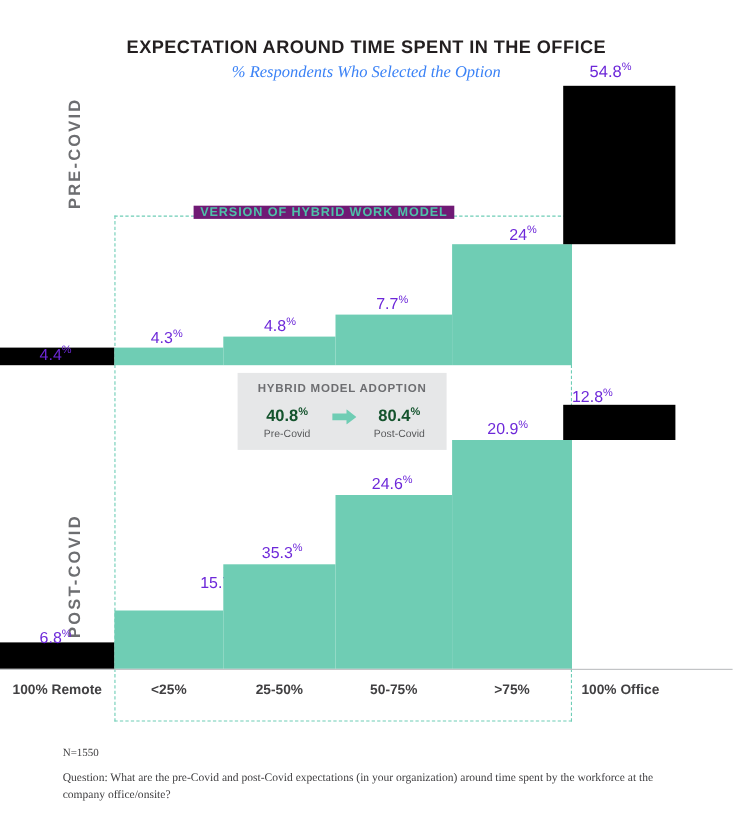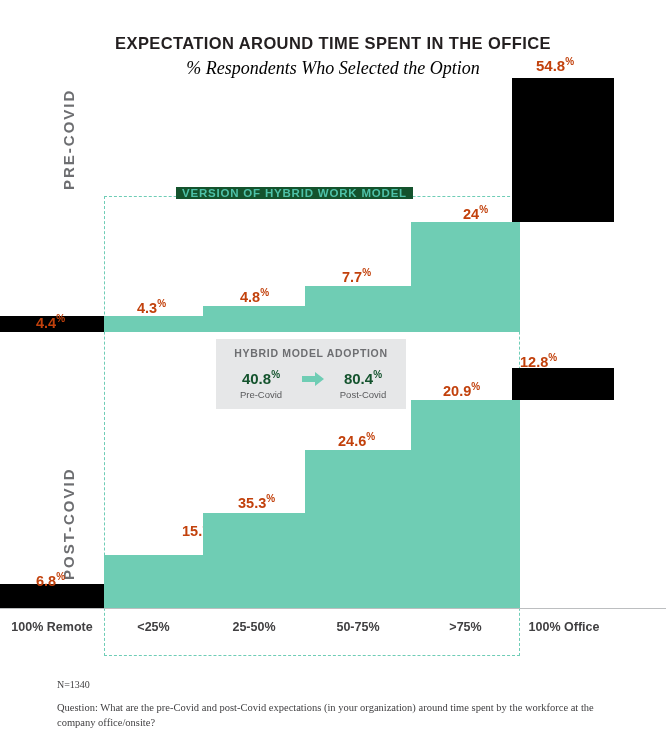--- a/index.html
+++ b/index.html
@@ -31,23 +31,23 @@
     font-size: 16.5px;
     font-weight: bold;
     letter-spacing: 0.4px;
     color: #231f20;
   }
   .subtitle {
     position: absolute;
     left: 0; top: 58px;
     width: 666px;
     text-align: center;
-    font-size: 18px;
+    font-size: 15px;
     font-style: italic;
-    color: #000000;
+    color: #3b82f6;
     font-family: "Liberation Serif", serif;
   }
 
   
   .side-label {
     position: absolute;
     font-size: 15px;
     font-weight: bold;
     letter-spacing: 2px;
     color: #6d6e71;
@@ -76,37 +76,37 @@
     box-sizing: border-box;
   }
   .hybrid-title {
     position: absolute;
     left: 176px;
     top: 187px;
     font-size: 11.5px;
     font-weight: bold;
     letter-spacing: 0.8px;
     color: #4ec1a8;
-    background: #14532d;
+    background: #701a75;
     padding: 0 6px;
   }
 
   
   .bar {
     position: absolute;
     box-sizing: border-box;
   }
   .bar.teal { background: #6fcdb4; }
   .bar.black { background: #000000; }
 
   .bar-label {
     position: absolute;
     font-size: 14.5px;
-    font-weight: bold;
-    color: #c2410c;
+    font-weight: normal;
+    color: #6d28d9;
     white-space: nowrap;
   }
   .bar-label .pct {
     font-size: 10px;
     vertical-align: super;
   }
   .bar-label.big { font-size: 15px; }
 
   
   .axis-line {
@@ -268,16 +268,16 @@
   </div>
 
   <div class="axis-line"></div>
   <div class="cat-label" style="left:0px; width:104px;">100% Remote</div>
   <div class="cat-label" style="left:104px; width:99px;">&lt;25%</div>
   <div class="cat-label" style="left:203px; width:102px;">25-50%</div>
   <div class="cat-label" style="left:305px; width:106px;">50-75%</div>
   <div class="cat-label" style="left:411px; width:109px;">&gt;75%</div>
   <div class="cat-label" style="left:512px; width:104px;">100% Office</div>
 
-  <div class="footnote-n">N=1340</div>
+  <div class="footnote-n">N=1550</div>
   <div class="footnote-q">Question: What are the pre-Covid and post-Covid expectations (in your organization) around time spent by the workforce at the company office/onsite?</div>
 
 </div>
 
 </body></html>

